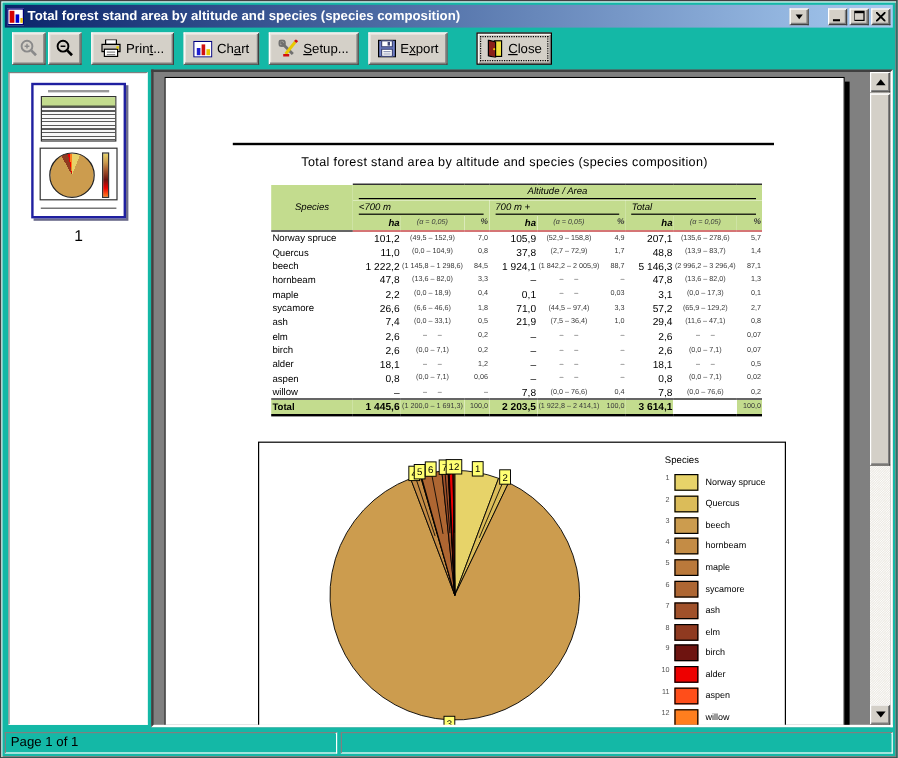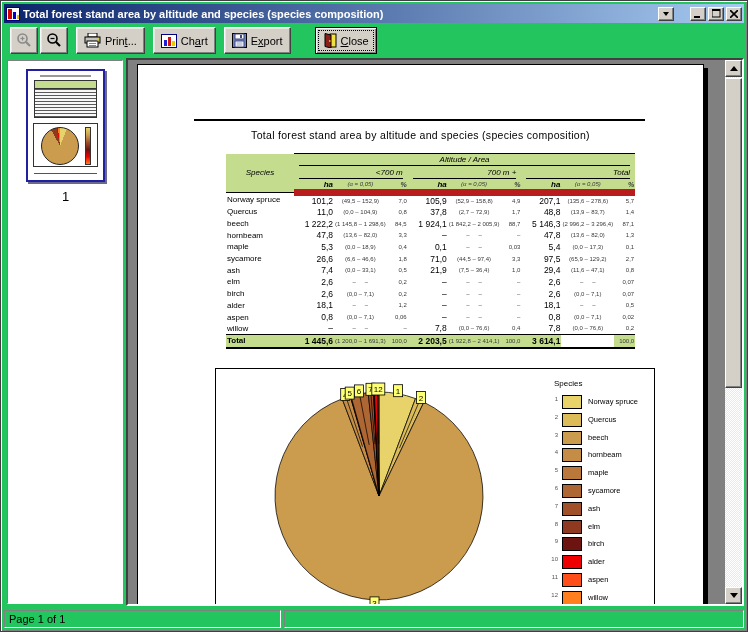--- a/index.html
+++ b/index.html
@@ -1,18 +1,18 @@
 <!DOCTYPE html>
 <html><head>
 <meta charset="utf-8">
 <style>
   * { margin:0; padding:0; box-sizing:border-box; }
   html,body { width:748px; height:632px; font-family:"Liberation Sans", sans-serif; }
   .window {
-    position:relative; width:748px; height:632px; background:#22c55e;
+    position:relative; width:748px; height:632px; background:#14b8a6;
     border:1px solid #404040; box-shadow: inset 1px 1px 0 #FFFFFF, inset -1px -1px 0 #808080;
     padding:3px; overflow:hidden;
   }
   
   .titlebar {
     position:absolute; left:3px; top:3px; right:3px; height:19px;
     background:linear-gradient(to right,#0A246A,#A6CAF0);
     display:flex; align-items:center; padding:0 2px; color:#fff;
   }
   .titlebar .app-icon { width:14px; height:14px; margin-right:3px; position:relative; background:#fff; border:1px solid #00007a; }
@@ -93,22 +93,22 @@
     border:1px solid #000; box-shadow:4px 4px 0 #000; }
   .rule-top { position:absolute; left:56px; top:54px; width:451px; height:2px; background:#000; }
   .report-title { position:absolute; left:0; top:64px; width:100%; text-align:center; font-size:10.5px; color:#000; letter-spacing:0.3px; }
   
   table.report { position:absolute; left:88px; top:88px; border-collapse:collapse; table-layout:fixed; }
   table.report th, table.report td { padding:0 1px; font-weight:normal; overflow:hidden; white-space:nowrap; }
   .hdr { background:#C3DC8E;font-style:italic; }
   th.corner { width:68px; font-size:8px; text-align:center; border-bottom:1px solid #000; }
   th.alt-area { font-size:8px; text-align:center; height:13px; border-top:1px solid #000; }
   th.alt-area .inner, th.group .inner { display:block; border-bottom:1px solid #000; padding-bottom:1px; margin:0 4px; }
-  th.group { font-size:8px; text-align:right; height:13px; }
-  th.sub { height:13px; border-bottom:7px solid #b91c1c; }
+  th.group { font-size:8px; text-align:left; height:13px; }
+  th.sub { height:13px; border-bottom:1px solid #b91c1c; }
   .col-ha  { width:40px; text-align:right; font-size:8.5px; }
   .col-ci  { width:52px; text-align:center; font-size:6px; color:#3a3a3a; }
   .col-pct { width:21px; text-align:right; font-size:6px; color:#3a3a3a; }
   th.sub.col-ha { font-size:8px; font-weight:bold; }
   th.sub.col-ci { font-size:6px; }
   th.sub.col-pct { font-size:7px; font-weight:bold; }
   tbody td { height:11.7px; font-size:8px; }
   tbody td.species { font-size:8px; text-align:left; }
   tfoot td { height:13px; background:#C3DC8E; border-top:1px solid #000; border-bottom:2px solid #000; font-size:8.5px; }
   tfoot td.species { font-weight:bold; font-size:8px; }
@@ -203,20 +203,32 @@
             <rect x="0.5" y="0.5" width="15" height="13" fill="#fff" stroke="#000080" stroke-width="1"></rect>
             <rect x="3" y="6" width="3" height="6" fill="#2020d0"></rect>
             <rect x="7" y="3" width="3" height="9" fill="#d01010"></rect>
             <rect x="11" y="7" width="3" height="5" fill="#e8c800"></rect>
           </svg>
         </span>
         <span>Ch<u>a</u>rt</span>
       </button>
       <button class="tool-btn">
         <span>
+          <svg width="17" height="15">
+            <line x1="2" y1="2" x2="12" y2="12" stroke="#707070" stroke-width="2.4"></line>
+            <circle cx="3" cy="3" r="2.4" fill="none" stroke="#707070" stroke-width="1.6"></circle>
+            <line x1="14" y1="2" x2="6" y2="12" stroke="#e8c800" stroke-width="2.4"></line>
+            <line x1="14" y1="2" x2="15.5" y2="0.5" stroke="#d01010" stroke-width="2.6"></line>
+            <line x1="4" y1="13" x2="9" y2="13" stroke="#d01010" stroke-width="2"></line>
+          </svg>
+        </span>
+        <span><u>S</u>etup...</span>
+      </button>
+      <button class="tool-btn">
+        <span>
           <svg width="15" height="15">
             <rect x="0.5" y="0.5" width="14" height="14" fill="#7080C8" stroke="#000"></rect>
             <rect x="3" y="1" width="9" height="5" fill="#fff" stroke="#404878"></rect>
             <rect x="8" y="2" width="2" height="3" fill="#404878"></rect>
             <rect x="3" y="8" width="9" height="6" fill="#fff" stroke="#404878"></rect>
             <line x1="4.5" y1="10" x2="10.5" y2="10" stroke="#9098b8"></line>
             <line x1="4.5" y1="12" x2="10.5" y2="12" stroke="#9098b8"></line>
           </svg>
         </span>
         <span>E<u>x</u>port</span>
@@ -326,39 +338,39 @@
                 <td class="col-pct">3,3</td>
                 <td class="col-ha">–</td>
                 <td class="col-ci">–   –</td>
                 <td class="col-pct">–</td>
                 <td class="col-ha">47,8</td>
                 <td class="col-ci">(13,6 – 82,0)</td>
                 <td class="col-pct">1,3</td>
               </tr>
               <tr>
                 <td class="species">maple</td>
-                <td class="col-ha">5,3</td>
+                <td class="col-ha">2,2</td>
                 <td class="col-ci">(0,0 – 18,9)</td>
                 <td class="col-pct">0,4</td>
                 <td class="col-ha">0,1</td>
                 <td class="col-ci">–   –</td>
                 <td class="col-pct">0,03</td>
-                <td class="col-ha">5,4</td>
+                <td class="col-ha">3,1</td>
                 <td class="col-ci">(0,0 – 17,3)</td>
                 <td class="col-pct">0,1</td>
               </tr>
               <tr>
                 <td class="species">sycamore</td>
                 <td class="col-ha">26,6</td>
                 <td class="col-ci">(6,6 – 46,6)</td>
                 <td class="col-pct">1,8</td>
                 <td class="col-ha">71,0</td>
                 <td class="col-ci">(44,5 – 97,4)</td>
                 <td class="col-pct">3,3</td>
-                <td class="col-ha">97,5</td>
+                <td class="col-ha">57,2</td>
                 <td class="col-ci">(65,9 – 129,2)</td>
                 <td class="col-pct">2,7</td>
               </tr>
               <tr>
                 <td class="species">ash</td>
                 <td class="col-ha">7,4</td>
                 <td class="col-ci">(0,0 – 33,1)</td>
                 <td class="col-pct">0,5</td>
                 <td class="col-ha">21,9</td>
                 <td class="col-ci">(7,5 – 36,4)</td>

